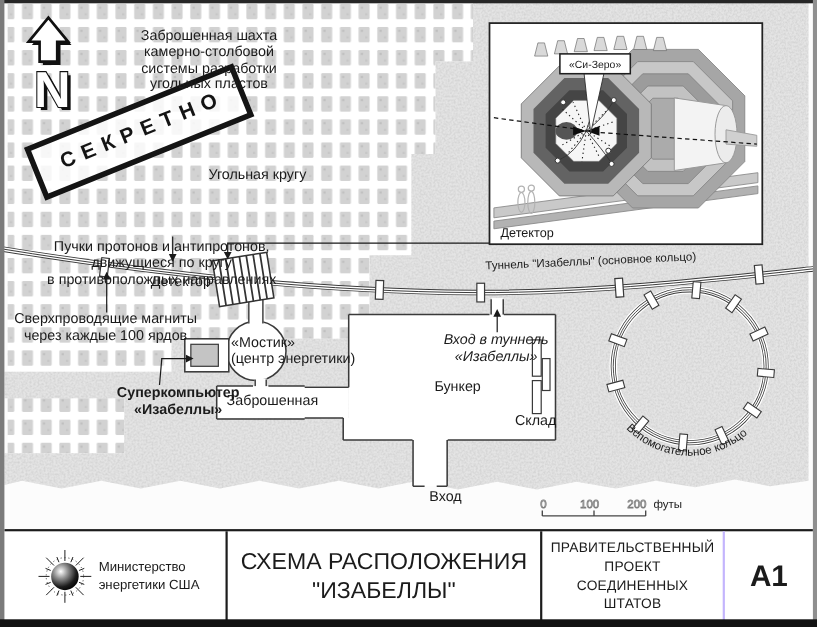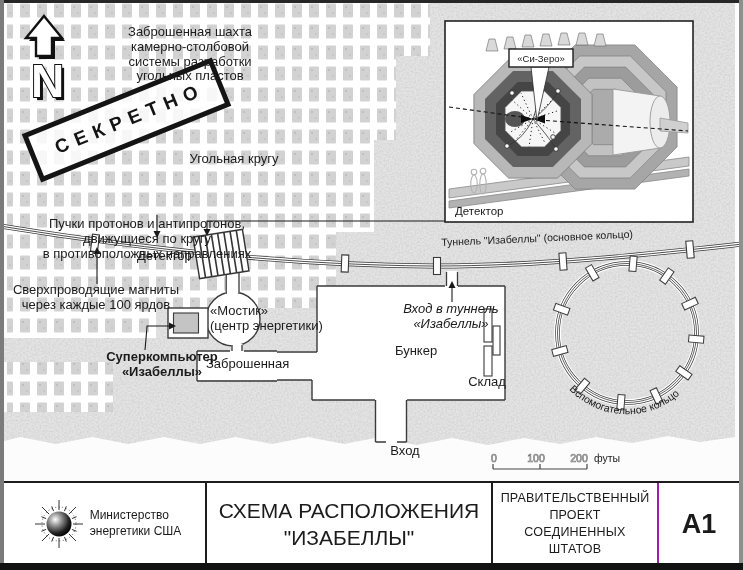--- a/index.html
+++ b/index.html
@@ -18,21 +18,21 @@
          letter-spacing:7px;padding-left:7px;color:#141414;}
   #tunnel-lbl{position:absolute;left:441px;top:237px;font-size:10.5px;
          white-space:nowrap;transform:rotate(-2.5deg);transform-origin:0 0;}
   
   #tblock{position:absolute;left:4px;top:481px;width:735px;height:82px;
           background:#fff;border-top:2px solid #1c1c1c;display:flex;}
   .tcell{height:100%;box-sizing:border-box;display:flex;align-items:center;justify-content:center;}
   #tc1{width:201px;}
   #tc2{width:166px;border-left:2px solid #1c1c1c;}
   #tc3{width:286px;border-left:2px solid #1c1c1c;}
-  #tc4{flex:1;border-left:2px solid #a21caf;}
+  #tc4{flex:1;border-left:2px solid #c4b5fd;}
   #tc1 .agency{font-size:12px;line-height:1.3;white-space:pre-line;margin-left:0;}
   #tc2 .project{font-size:12.5px;line-height:1.38;white-space:pre-line;text-align:center;letter-spacing:.2px;}
   #tc3 .title{font-size:21px;line-height:1.3;white-space:pre-line;text-align:center;}
   #tc4 .sheet{font-size:27px;font-weight:bold;}
   svg text{font-family:"Liberation Sans","DejaVu Sans",sans-serif;}
 </style>
 </head>
 <body>
 
 <div id="page">

